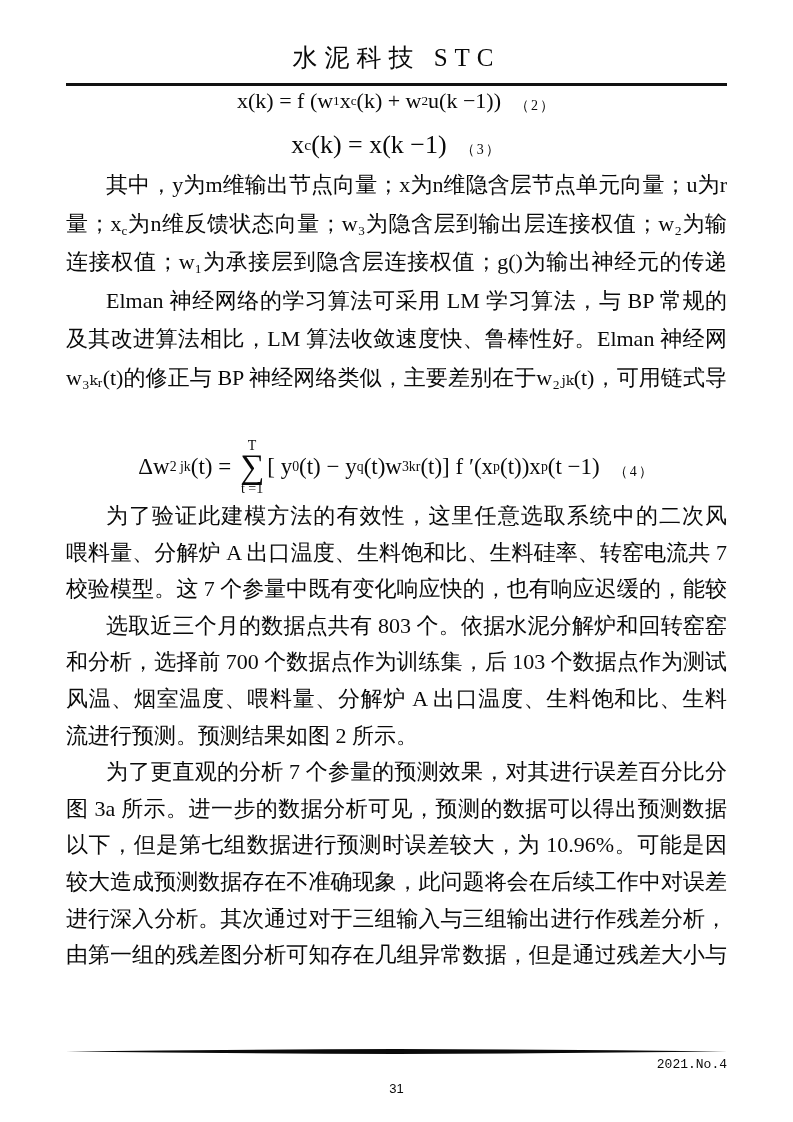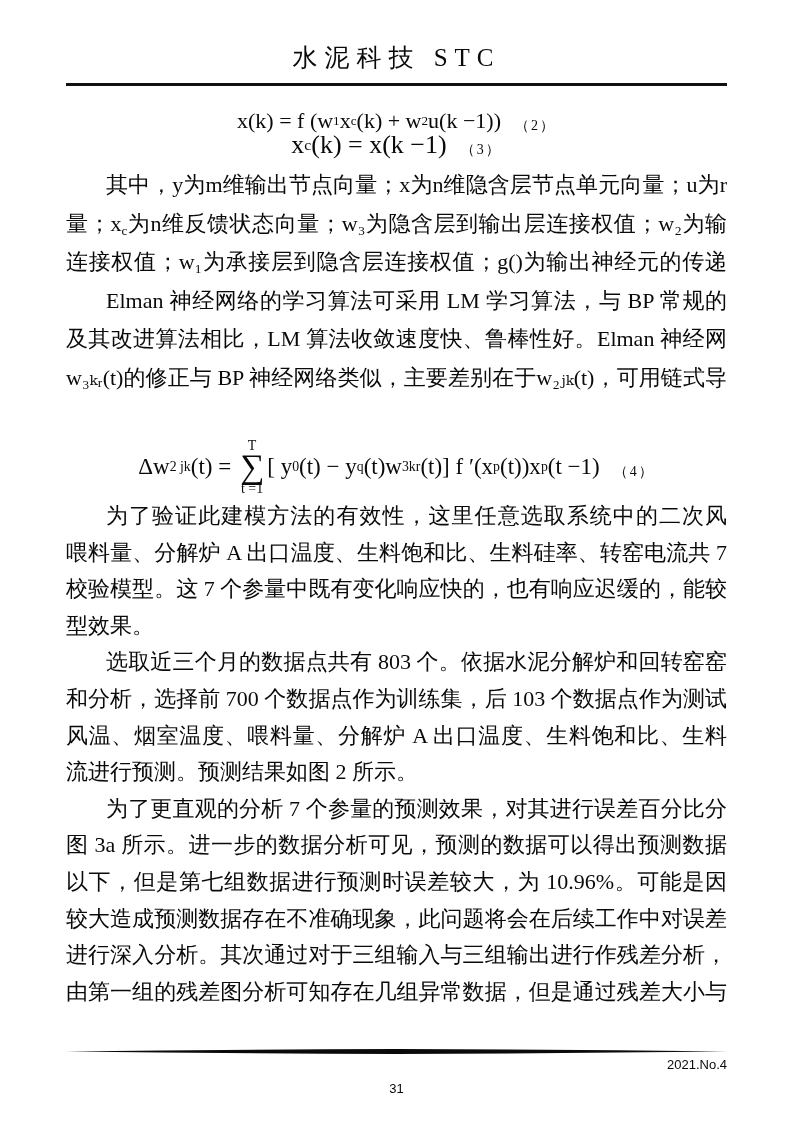--- a/index.html
+++ b/index.html
@@ -26,21 +26,21 @@
     position:absolute;top:83px;height:3px;
     background:#111;
   }
 
   
   .eqrow{
     position:absolute;left:0;width:793px;
     display:flex;justify-content:center;align-items:center;
     white-space:pre;
   }
-  .eq2row{top:108px;font-size:22px;}
+  .eq2row{top:88px;font-size:22px;}
   .eq3row{top:130px;font-size:26px;}
   .eq4row{top:436px;height:62px;font-size:23px;}
   .sub{font-size:0.60em;vertical-align:-0.28em;}
   .eqnum{font-size:14px;margin-left:14px;position:relative;top:5px;letter-spacing:2px;}
   .sigma{display:inline-flex;flex-direction:column;align-items:center;margin:0 3px;line-height:1;}
   .sigma .slim{font-size:14px;line-height:13px;}
   .sigma .ssym{font-size:34px;line-height:30px;}
 
   
   .body1,.body2{position:absolute;}
@@ -63,21 +63,21 @@
   .footer-rule{position:absolute;top:1048px;height:7px;}
   .footer-rule svg{display:block;width:100%;height:100%;}
   .page-number{
     position:absolute;top:1057px;left:0;width:793px;text-align:center;
     font-family:"Liberation Sans","DejaVu Sans",sans-serif;
     font-size:13px;
     margin-top:24px;
   }
   .issue-number{
     position:absolute;top:1057px;right:66px;
-    font-family:Liberation Sans, sans-serif;
+    font-family:Liberation Mono, monospace;
     font-size:13px;
   }
 </style>
 </head>
 <body>
 
 <div class="page">
 
   <div class="title">水泥科技 STC</div>
   <div class="header-rule content-x"></div>
@@ -94,21 +94,20 @@
     <div class="bline jline">及其改进算法相比，LM 算法收敛速度快、鲁棒性好。Elman 神经网络权值w₁ᵢⱼ(t)、</div>
     <div class="bline jline">w₃ₖᵣ(t)的修正与 BP 神经网络类似，主要差别在于w₂ⱼₖ(t)，可用链式导数规则来求。</div>
   </div>
 
   <div class="eqrow eq4row"><span>Δw</span><span class="sub">2 jk</span><span>(t) = </span><span class="sigma"><span class="slim">T</span><span class="ssym">∑</span><span class="slim">t =1</span></span><span>[ y</span><span class="sub">0</span><span>(t) − y</span><span class="sub">q</span><span>(t)w</span><span class="sub">3kr</span><span>(t)] f ′(x</span><span class="sub">p</span><span>(t))x</span><span class="sub">p</span><span>(t −1)</span><span class="eqnum">（4）</span></div>
 
   <div class="body2 content-x">
     <div class="bline jline ind">为了验证此建模方法的有效性，这里任意选取系统中的二次风温、烟室温度、</div>
     <div class="bline jline">喂料量、分解炉 A 出口温度、生料饱和比、生料硅率、转窑电流共 7 个参量建立</div>
     <div class="bline jline">校验模型。这 7 个参量中既有变化响应快的，也有响应迟缓的，能较全面验证模</div>
-    <div class="bline lastline">型效果。</div>
     <div class="bline jline ind">选取近三个月的数据点共有 803 个。依据水泥分解炉和回转窑窑的机理模型</div>
     <div class="bline jline">和分析，选择前 700 个数据点作为训练集，后 103 个数据点作为测试集，对二次</div>
     <div class="bline jline">风温、烟室温度、喂料量、分解炉 A 出口温度、生料饱和比、生料硅率、转窑电</div>
     <div class="bline lastline">流进行预测。预测结果如图 2 所示。</div>
     <div class="bline jline ind">为了更直观的分析 7 个参量的预测效果，对其进行误差百分比分析，结果如</div>
     <div class="bline jline">图 3a 所示。进一步的数据分析可见，预测的数据可以得出预测数据误差大多在 6%</div>
     <div class="bline jline">以下，但是第七组数据进行预测时误差较大，为 10.96%。可能是因为数据的跨度</div>
     <div class="bline jline">较大造成预测数据存在不准确现象，此问题将会在后续工作中对误差过大的原因</div>
     <div class="bline jline">进行深入分析。其次通过对于三组输入与三组输出进行作残差分析，如图 3b 所示，</div>
     <div class="bline jline">由第一组的残差图分析可知存在几组异常数据，但是通过残差大小与误差可知第</div>

